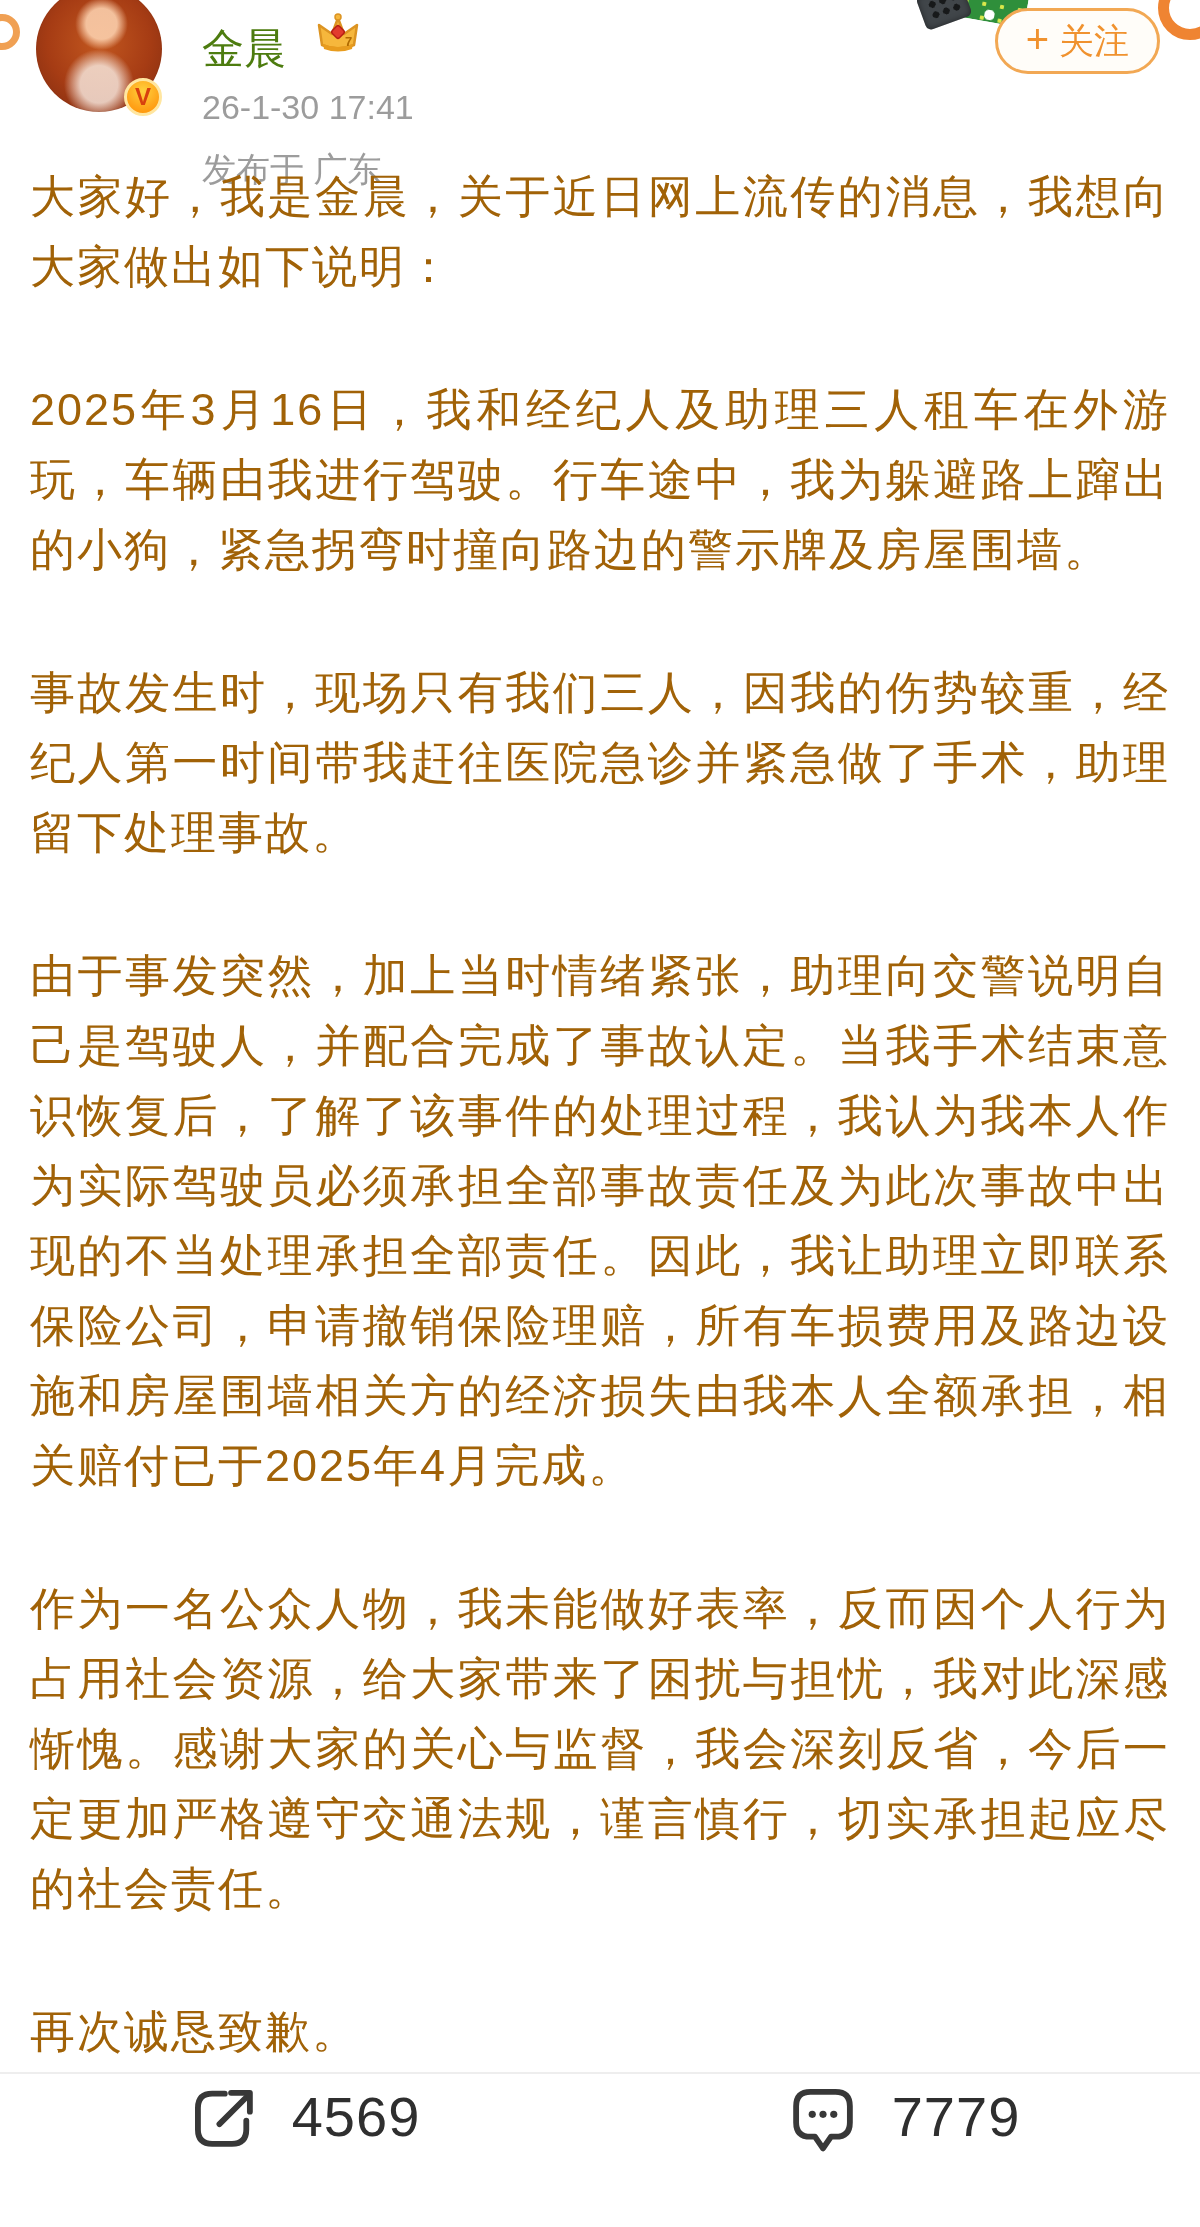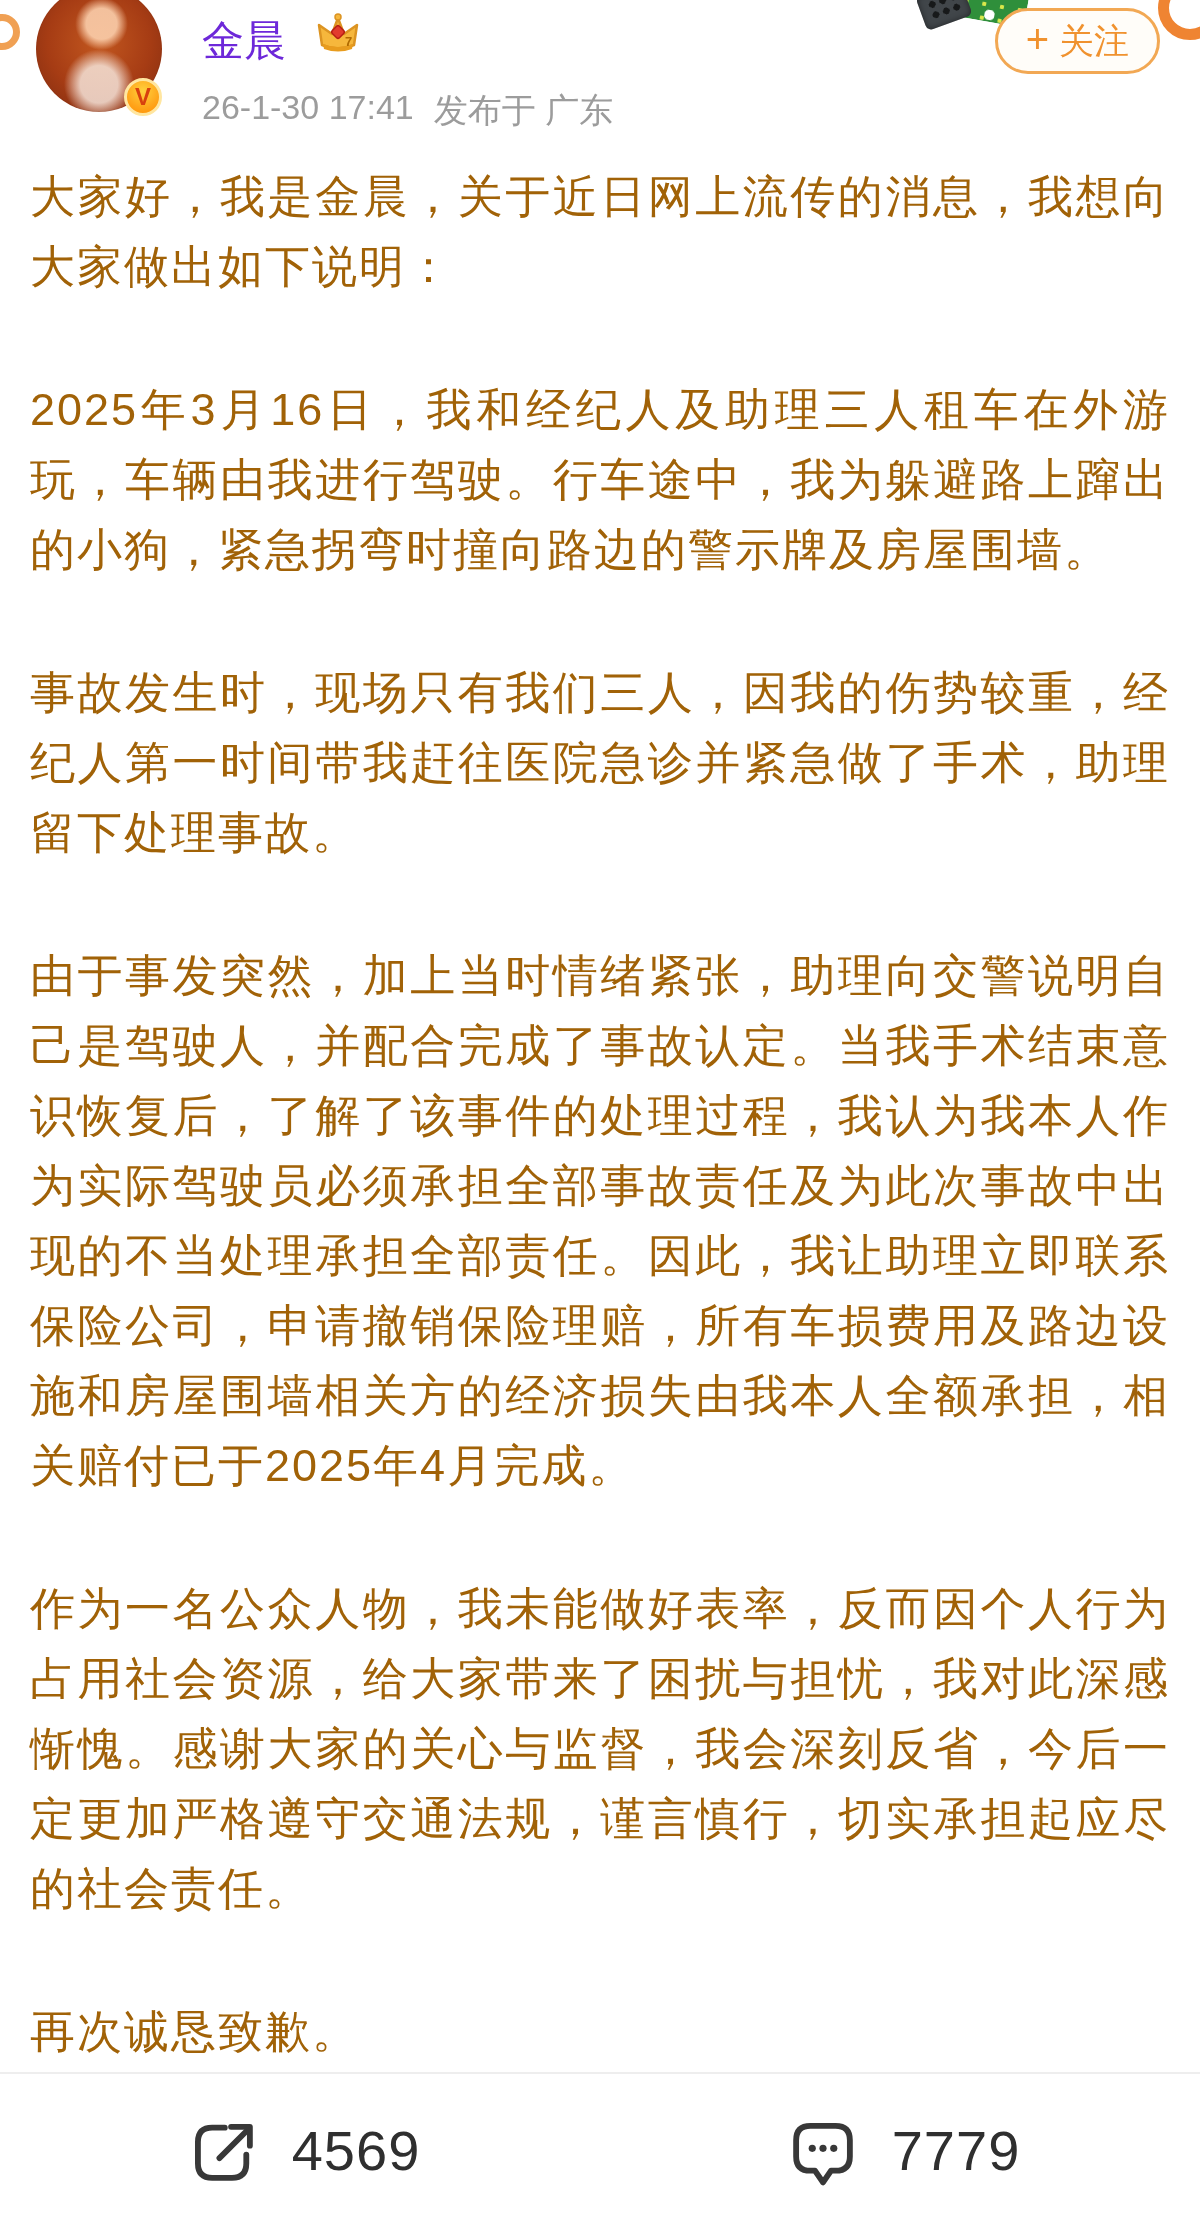--- a/index.html
+++ b/index.html
@@ -22,35 +22,35 @@
   }
   .v-badge {
     position:absolute; left:124px; top:78px; width:38px; height:38px;
     border-radius:50%;
     background:radial-gradient(circle at 50% 32%, #ffd23e 0%, #ffa51b 60%, #ff8d00 100%);
     border:3px solid #ffe6a0; box-sizing:border-box;
     display:flex; align-items:center; justify-content:center;
     color:#d8400e; font-weight:bold; font-size:24px; line-height:1;
   }
   .username {
-    position:absolute; left:202px; top:16px;
-    font-size:42px; line-height:50px; color:#6d28d9;
+    position:absolute; left:202px; top:24px;
+    font-size:42px; line-height:50px; color:#4d7c0f;
   }
   .crown-icon { position:absolute; left:312px; top:8px; width:52px; height:52px; }
   .follow-btn {
     position:absolute; right:40px; top:8px; height:66px;
     padding:0 28px; box-sizing:border-box;
     border:3px solid #f2a854; border-radius:34px; background:#fffdf9;
     color:#f0922f; font-size:35px;
     display:flex; align-items:center; gap:10px; cursor:pointer;
   }
   .follow-btn .plus { font-size:40px; line-height:1; transform:translateY(-2px); }
   .timestamp {
     position:absolute; left:202px; top:88px;
-    font-size:34px; color:#9c9c9c; display:flex; gap:20px; white-space:nowrap;
+    font-size:34px; color:#9c9c9c; display:flex; gap:20px; white-space:nowrap;flex-direction:column;
   }
 
   
   .pcb-fragment { position:absolute; left:918px; top:-22px; width:110px; height:58px; }
   .pcb-board {
     position:absolute; right:0; top:0; width:74px; height:44px;
     background:#2f8f3b; border-radius:5px; transform:rotate(10deg);
     background-image:radial-gradient(circle, #d9e84a 2px, transparent 2.5px),
                      radial-gradient(circle, #ffffff 5px, transparent 5.5px);
     background-size:18px 14px, 40px 30px; background-position:4px 20px, 18px -8px;
@@ -79,21 +79,21 @@
   .post-body p {
     margin:0 0 73px; font-size:45px; line-height:70px;
     letter-spacing:2px; word-break:break-all; text-align:justify;
   }
   .post-body p:last-child { margin-bottom:0; }
 
   
   .action-bar {
     position:absolute; left:0; right:0; top:2072px; bottom:0;
     border-top:2px solid #eeeeee;
-    display:flex; align-items:center; background:#fff;
+    display:flex; align-items:flex-start; background:#fff;
   }
   .action {
     flex:1; display:flex; align-items:center; justify-content:center;
     gap:26px; color:#2f2f2f; font-size:56px; cursor:pointer;
   }
   .action svg { display:block; }
   .action .count { line-height:1; letter-spacing:1px; }
 </style>
 </head>
 <body>

